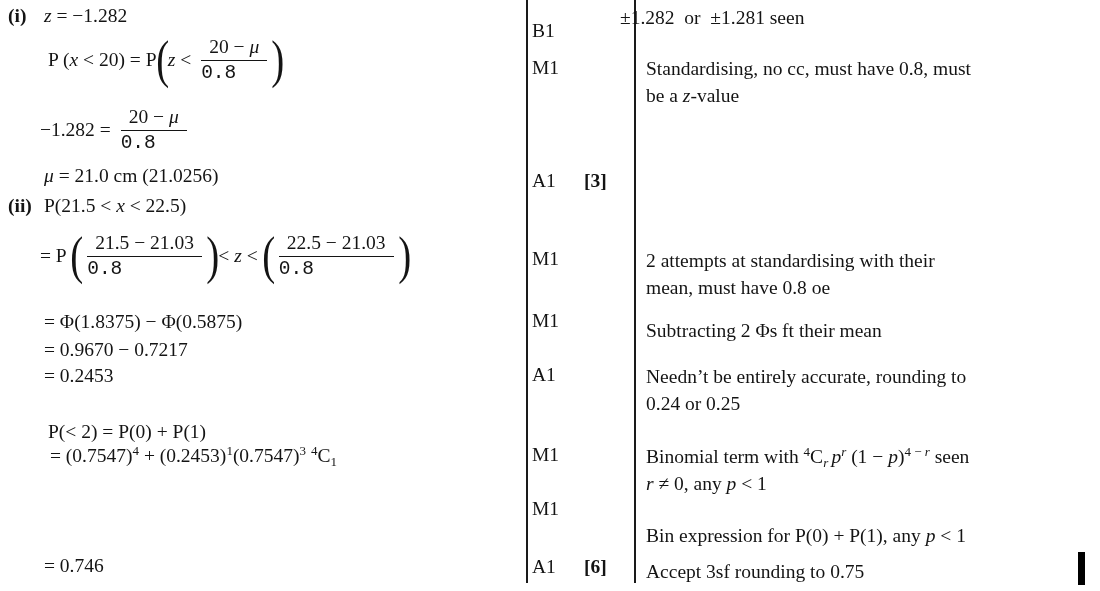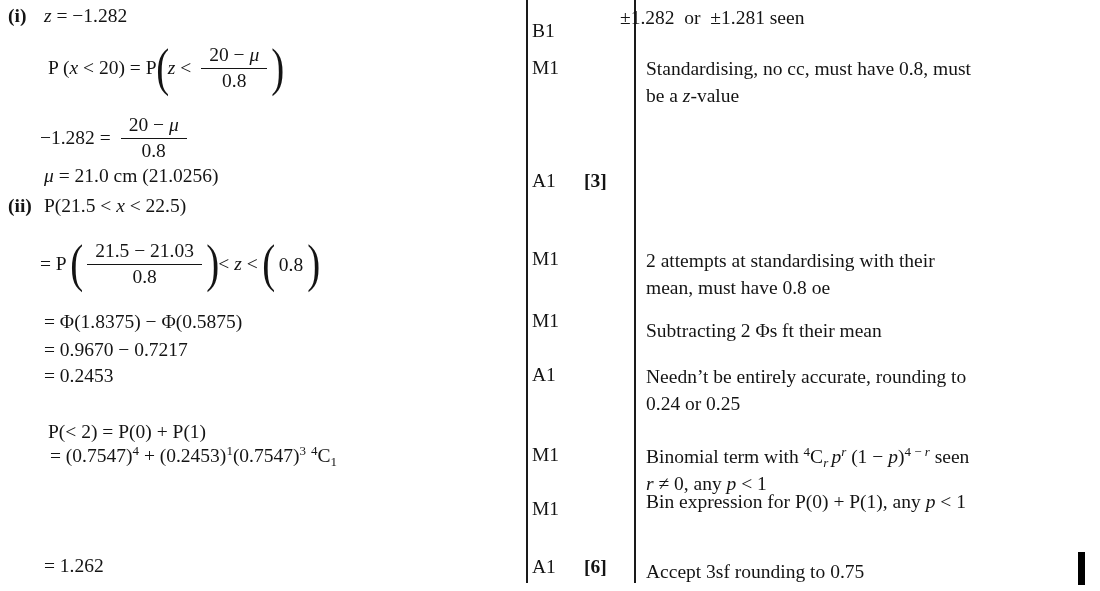--- a/index.html
+++ b/index.html
@@ -8,23 +8,23 @@
     font-family:"Liberation Serif","DejaVu Serif",serif;
     font-size:19.5px;color:#141414;overflow:hidden;
   }
   .abs{position:absolute;white-space:pre;line-height:24px;}
   .mrow{position:absolute;display:flex;align-items:center;white-space:pre;}
   .b{font-weight:bold;}
   .it{font-style:italic;}
   .sup{font-size:13px;position:relative;top:-7px;line-height:0;}
   .sub{font-size:13px;position:relative;top:4px;line-height:0;}
   .bp{font-size:52px;line-height:46px;font-weight:400;transform:scaleX(.75);margin:0 -3px;}
-  .frac{display:inline-flex;flex-direction:column;text-align:center;margin:8px 5px;}
+  .frac{display:inline-flex;flex-direction:column;margin:0 5px;}
   .frac .num{border-bottom:1.7px solid #141414;padding:0 8px 2px;white-space:pre;}
-  .frac .den{padding-top:1px;white-space:pre;}
+  .frac .den{padding-top:1px;white-space:pre;font-family:Liberation Mono, monospace;}
   .rule{position:absolute;top:0;width:1.6px;height:583px;background:#1a1a1a;}
   .cmt{position:absolute;white-space:pre;}
   .cmt div{line-height:27px;}
   .markcode{position:absolute;white-space:pre;}
   .bracket{position:absolute;white-space:pre;font-weight:bold;}
   .caret{position:absolute;background:#000;}
 </style>
 </head>
 <body>
 
@@ -64,49 +64,50 @@
     <span><span>= P </span></span>
     <span class="bp">(</span>
     <span class="frac">
       <span class="num"><span>21.5 − 21.03</span></span>
       <span class="den"><span>0.8</span></span>
     </span>
     <span class="bp">)</span>
     <span><span>&lt; </span><span class="it">z</span><span> &lt; </span></span>
     <span class="bp">(</span>
     <span class="frac">
+      <span class="num"><span>22.5 − 21.03</span></span>
       <span class="den"><span>0.8</span></span>
     </span>
     <span class="bp">)</span>
   </div>
 
   <div class="abs" style="left:44px;top:310px"><span>= Φ(1.8375) − Φ(0.5875)</span></div>
   <div class="abs" style="left:44px;top:338px"><span>= 0.9670 − 0.7217</span></div>
   <div class="abs" style="left:44px;top:364px"><span>= 0.2453</span></div>
 
   <div class="abs" style="left:48px;top:420px"><span>P(&lt; 2) = P(0) + P(1)</span></div>
   <div class="abs" style="left:50px;top:444px"><span>= (0.7547)</span><span class="sup">4</span><span> + (0.2453)</span><span class="sup">1</span><span>(0.7547)</span><span class="sup">3</span><span> </span><span class="sup">4</span><span>C</span><span class="sub">1</span></div>
-  <div class="abs" style="left:44px;top:554px"><span>= 1.262</span></div>
+  <div class="abs" style="left:44px;top:554px"><span>= 0.746</span></div>
 
   <div class="markcode" style="left:532px;top:20px">B1</div>
   <div class="markcode" style="left:532px;top:57px">M1</div>
   <div class="markcode" style="left:532px;top:170px">A1</div>
   <div class="bracket" style="left:584px;top:170px">[3]</div>
   <div class="markcode" style="left:532px;top:248px">M1</div>
   <div class="markcode" style="left:532px;top:310px">M1</div>
   <div class="markcode" style="left:532px;top:364px">A1</div>
   <div class="markcode" style="left:532px;top:444px">M1</div>
   <div class="markcode" style="left:532px;top:498px">M1</div>
   <div class="markcode" style="left:532px;top:556px">A1</div>
   <div class="bracket" style="left:584px;top:556px">[6]</div>
 
   <div class="cmt" style="left:620px;top:4px"><div><span>±1.282  or  ±1.281 seen</span></div></div>
   <div class="cmt" style="left:646px;top:55px"><div><span>Standardising, no cc, must have 0.8, must</span></div><div><span>be a </span><span class="it">z</span><span>-value</span></div></div>
   <div class="cmt" style="left:646px;top:247px"><div><span>2 attempts at standardising with their</span></div><div><span>mean, must have 0.8 oe</span></div></div>
   <div class="cmt" style="left:646px;top:317px"><div><span>Subtracting 2 Φs ft their mean</span></div></div>
   <div class="cmt" style="left:646px;top:363px"><div><span>Needn’t be entirely accurate, rounding to</span></div><div><span>0.24 or 0.25</span></div></div>
   <div class="cmt" style="left:646px;top:443px"><div><span>Binomial term with </span><span class="sup">4</span><span>C</span><span class="it sub">r</span><span class="sub"> </span><span class="it">p</span><span class="it sup">r</span><span> (1 − </span><span class="it">p</span><span>)</span><span class="sup">4 − </span><span class="it sup">r</span><span> seen</span></div><div><span class="it">r</span><span> ≠ 0, any </span><span class="it">p</span><span> &lt; 1</span></div></div>
-  <div class="cmt" style="left:646px;top:488px"><div><span>Bin expression for P(0) + P(1), any </span><span class="it">p</span><span> &lt; 1</span></div></div>
+  <div class="cmt" style="left:646px;top:522px"><div><span>Bin expression for P(0) + P(1), any </span><span class="it">p</span><span> &lt; 1</span></div></div>
   <div class="cmt" style="left:646px;top:558px"><div><span>Accept 3sf rounding to 0.75</span></div></div>
 
   <div class="caret" style="left:1078px;top:552px;width:7px;height:33px"></div>
 
 </div>
 
 </body></html>

